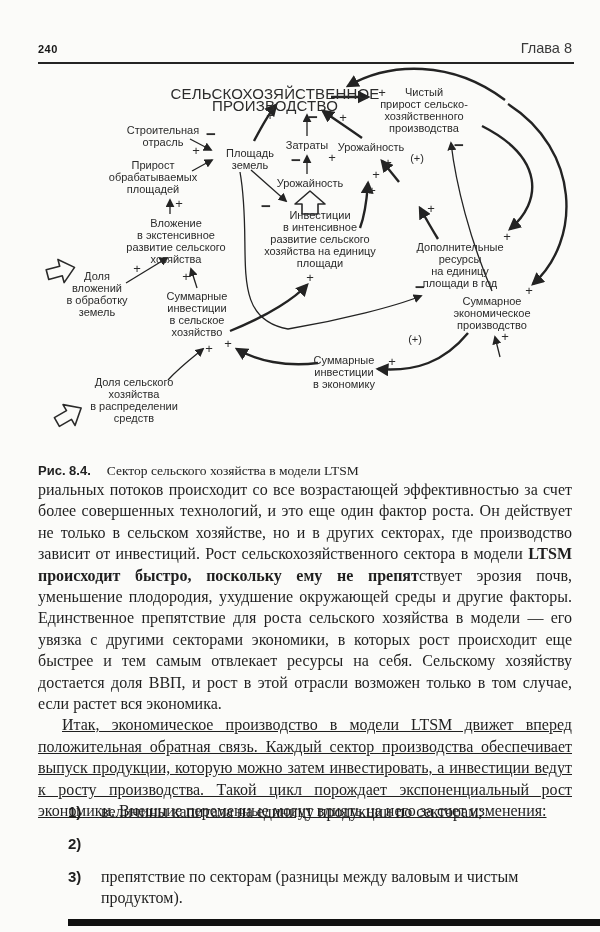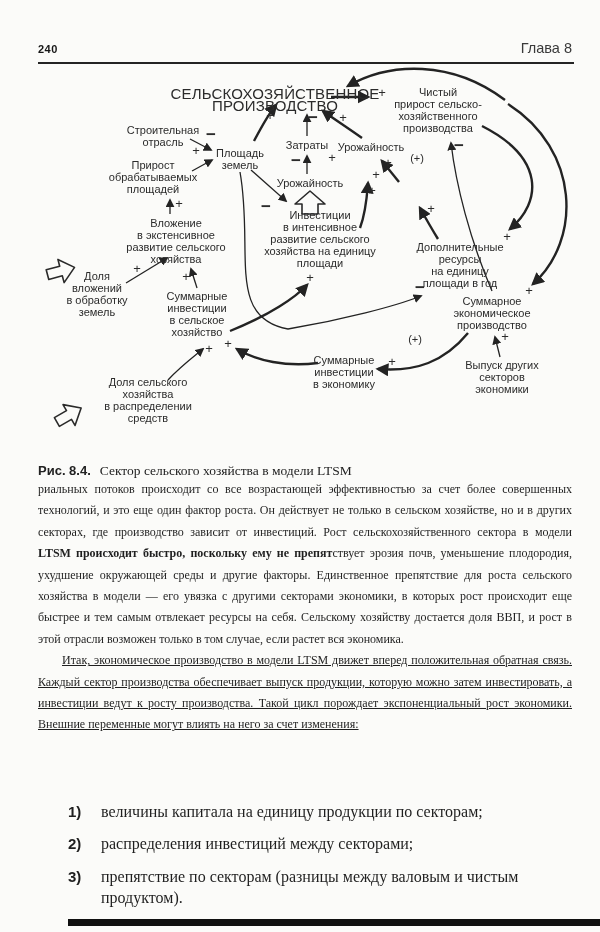--- a/index.html
+++ b/index.html
@@ -19,22 +19,22 @@
   .arrows path.hollow{fill:#fbfbf9;stroke:#2a2a2a;stroke-width:1.6px;stroke-linejoin:round;}
   .dg{position:absolute;transform:translateX(-50%);z-index:2;text-align:center;
       font-family:"Liberation Sans",sans-serif;font-size:11px;line-height:12px;color:#2b2b2b;
       white-space:pre-line;}
   .dg.caps{font-size:15px;letter-spacing:.2px;}
   .sign{position:absolute;transform:translate(-50%,-50%);z-index:3;
         font-family:"Liberation Sans",sans-serif;font-size:13px;color:#2b2b2b;}
   .sign.minus{font-size:17px;font-weight:bold;line-height:10px;}
   
   .cap{position:absolute;top:449px;left:38px;width:534px;font-size:13.5px;color:#222;}
-  .cap b{font-family:"Liberation Sans",sans-serif;font-size:13px;margin-right:9px;}
-  .bodytext{position:absolute;top:479px;left:38px;width:534px;font-size:12px;
+  .cap b{font-family:"Liberation Sans",sans-serif;font-size:13px;margin-right:16px;}
+  .bodytext{position:absolute;top:479px;left:38px;width:534px;font-size:16px;
             line-height:21.4px;text-align:justify;color:#1f1f1f;}
   .bodytext p{margin:0;}
   .bodytext p.ind{text-indent:24px;text-decoration:underline;}
   .list{position:absolute;top:801px;left:68px;width:504px;}
   .li{display:flex;margin-bottom:11px;font-size:16px;line-height:21.4px;color:#1f1f1f;}
   .li .num{flex:0 0 33px;font-family:"Liberation Sans",sans-serif;font-weight:bold;font-size:15px;}
   .bbar{position:absolute;top:919px;left:68px;right:0;height:7px;background:#101010;}
 </style>
 </head>
 <body>
@@ -105,27 +105,27 @@
 
     <path class="ln t" d="M 240,172 C 254,250 226,318 288,329 C 342,320 396,306 421,296" marker-end="url(#ah)"></path>
 
     <path class="hollow" transform="rotate(-15 61 271)" d="M 47,266 L 61,266 L 61,259 L 75,271 L 61,283 L 61,276 L 47,276 Z"></path>
     <path class="hollow" transform="rotate(-30 69 415)" d="M 55,410 L 69,410 L 69,403 L 83,415 L 69,427 L 69,420 L 55,420 Z"></path>
     <path class="hollow" d="M 302,214 L 302,204 L 295,204 L 310,191 L 325,204 L 318,204 L 318,214 Z"></path>
   </svg>
 
   <div class="dg caps" style="left:275px;top:88px">СЕЛЬСКОХОЗЯЙСТВЕННОЕ
 ПРОИЗВОДСТВО</div>
-  <div class="dg" style="left:438px;top:86px">Чистый
+  <div class="dg" style="left:424px;top:86px">Чистый
 прирост сельско-
 хозяйственного
 производства</div>
   <div class="dg" style="left:163px;top:124px">Строительная
 отрасль</div>
-  <div class="dg" style="left:240px;top:147px">Площадь
+  <div class="dg" style="left:250px;top:147px">Площадь
 земель</div>
   <div class="dg" style="left:307px;top:139px">Затраты</div>
   <div class="dg" style="left:371px;top:141px">Урожайность</div>
   <div class="dg" style="left:417px;top:152px">(+)</div>
   <div class="dg" style="left:153px;top:159px">Прирост
 обрабатываемых
 площадей</div>
   <div class="dg" style="left:310px;top:177px">Урожайность</div>
   <div class="dg" style="left:320px;top:209px">Инвестиции
 в интенсивное
@@ -148,24 +148,21 @@
 инвестиции
 в сельское
 хозяйство</div>
   <div class="dg" style="left:492px;top:295px">Суммарное
 экономическое
 производство</div>
   <div class="dg" style="left:415px;top:333px">(+)</div>
   <div class="dg" style="left:344px;top:354px">Суммарные
 инвестиции
 в экономику</div>
-  <div class="dg" style="left:502px;top:359px">Выпуск других
-секторов
-экономики</div>
-  <div class="dg" style="left:148px;top:376px">Доля сельского
+  <div class="dg" style="left:134px;top:376px">Доля сельского
 хозяйства
 в распределении
 средств</div>
 
   <div>
       <span class="sign" style="left: 270px; top: 115px;">+</span>
       <span class="sign minus" style="left: 313px; top: 118px;">−</span>
       <span class="sign" style="left: 382px; top: 92px;">+</span>
       <span class="sign" style="left: 343px; top: 117px;">+</span>
       <span class="sign minus" style="left: 459px; top: 146px;">−</span>
@@ -198,21 +195,20 @@
     <p class="ind">Итак, экономическое производство в модели LTSM движет вперед положительная обратная связь. Каждый сектор производства обеспечивает выпуск продукции, которую можно затем инвестировать, а инвестиции ведут к росту производства. Такой цикл порождает экспоненциальный рост экономики. Внешние переменные могут влиять на него за счет изменения:</p>
   </div>
 
   <div class="list">
     <div class="li">
       <span class="num">1)</span>
       <span>величины капитала на единицу продукции по секторам;</span>
     </div>
     <div class="li">
       <span class="num">2)</span>
-      <span>распределения инвестиций между секторами;</span>
     </div>
     <div class="li">
       <span class="num">3)</span>
       <span>препятствие по секторам (разницы между валовым и чистым продуктом).</span>
     </div>
   </div>
 
   <div class="bbar"></div>
 </div>
 

